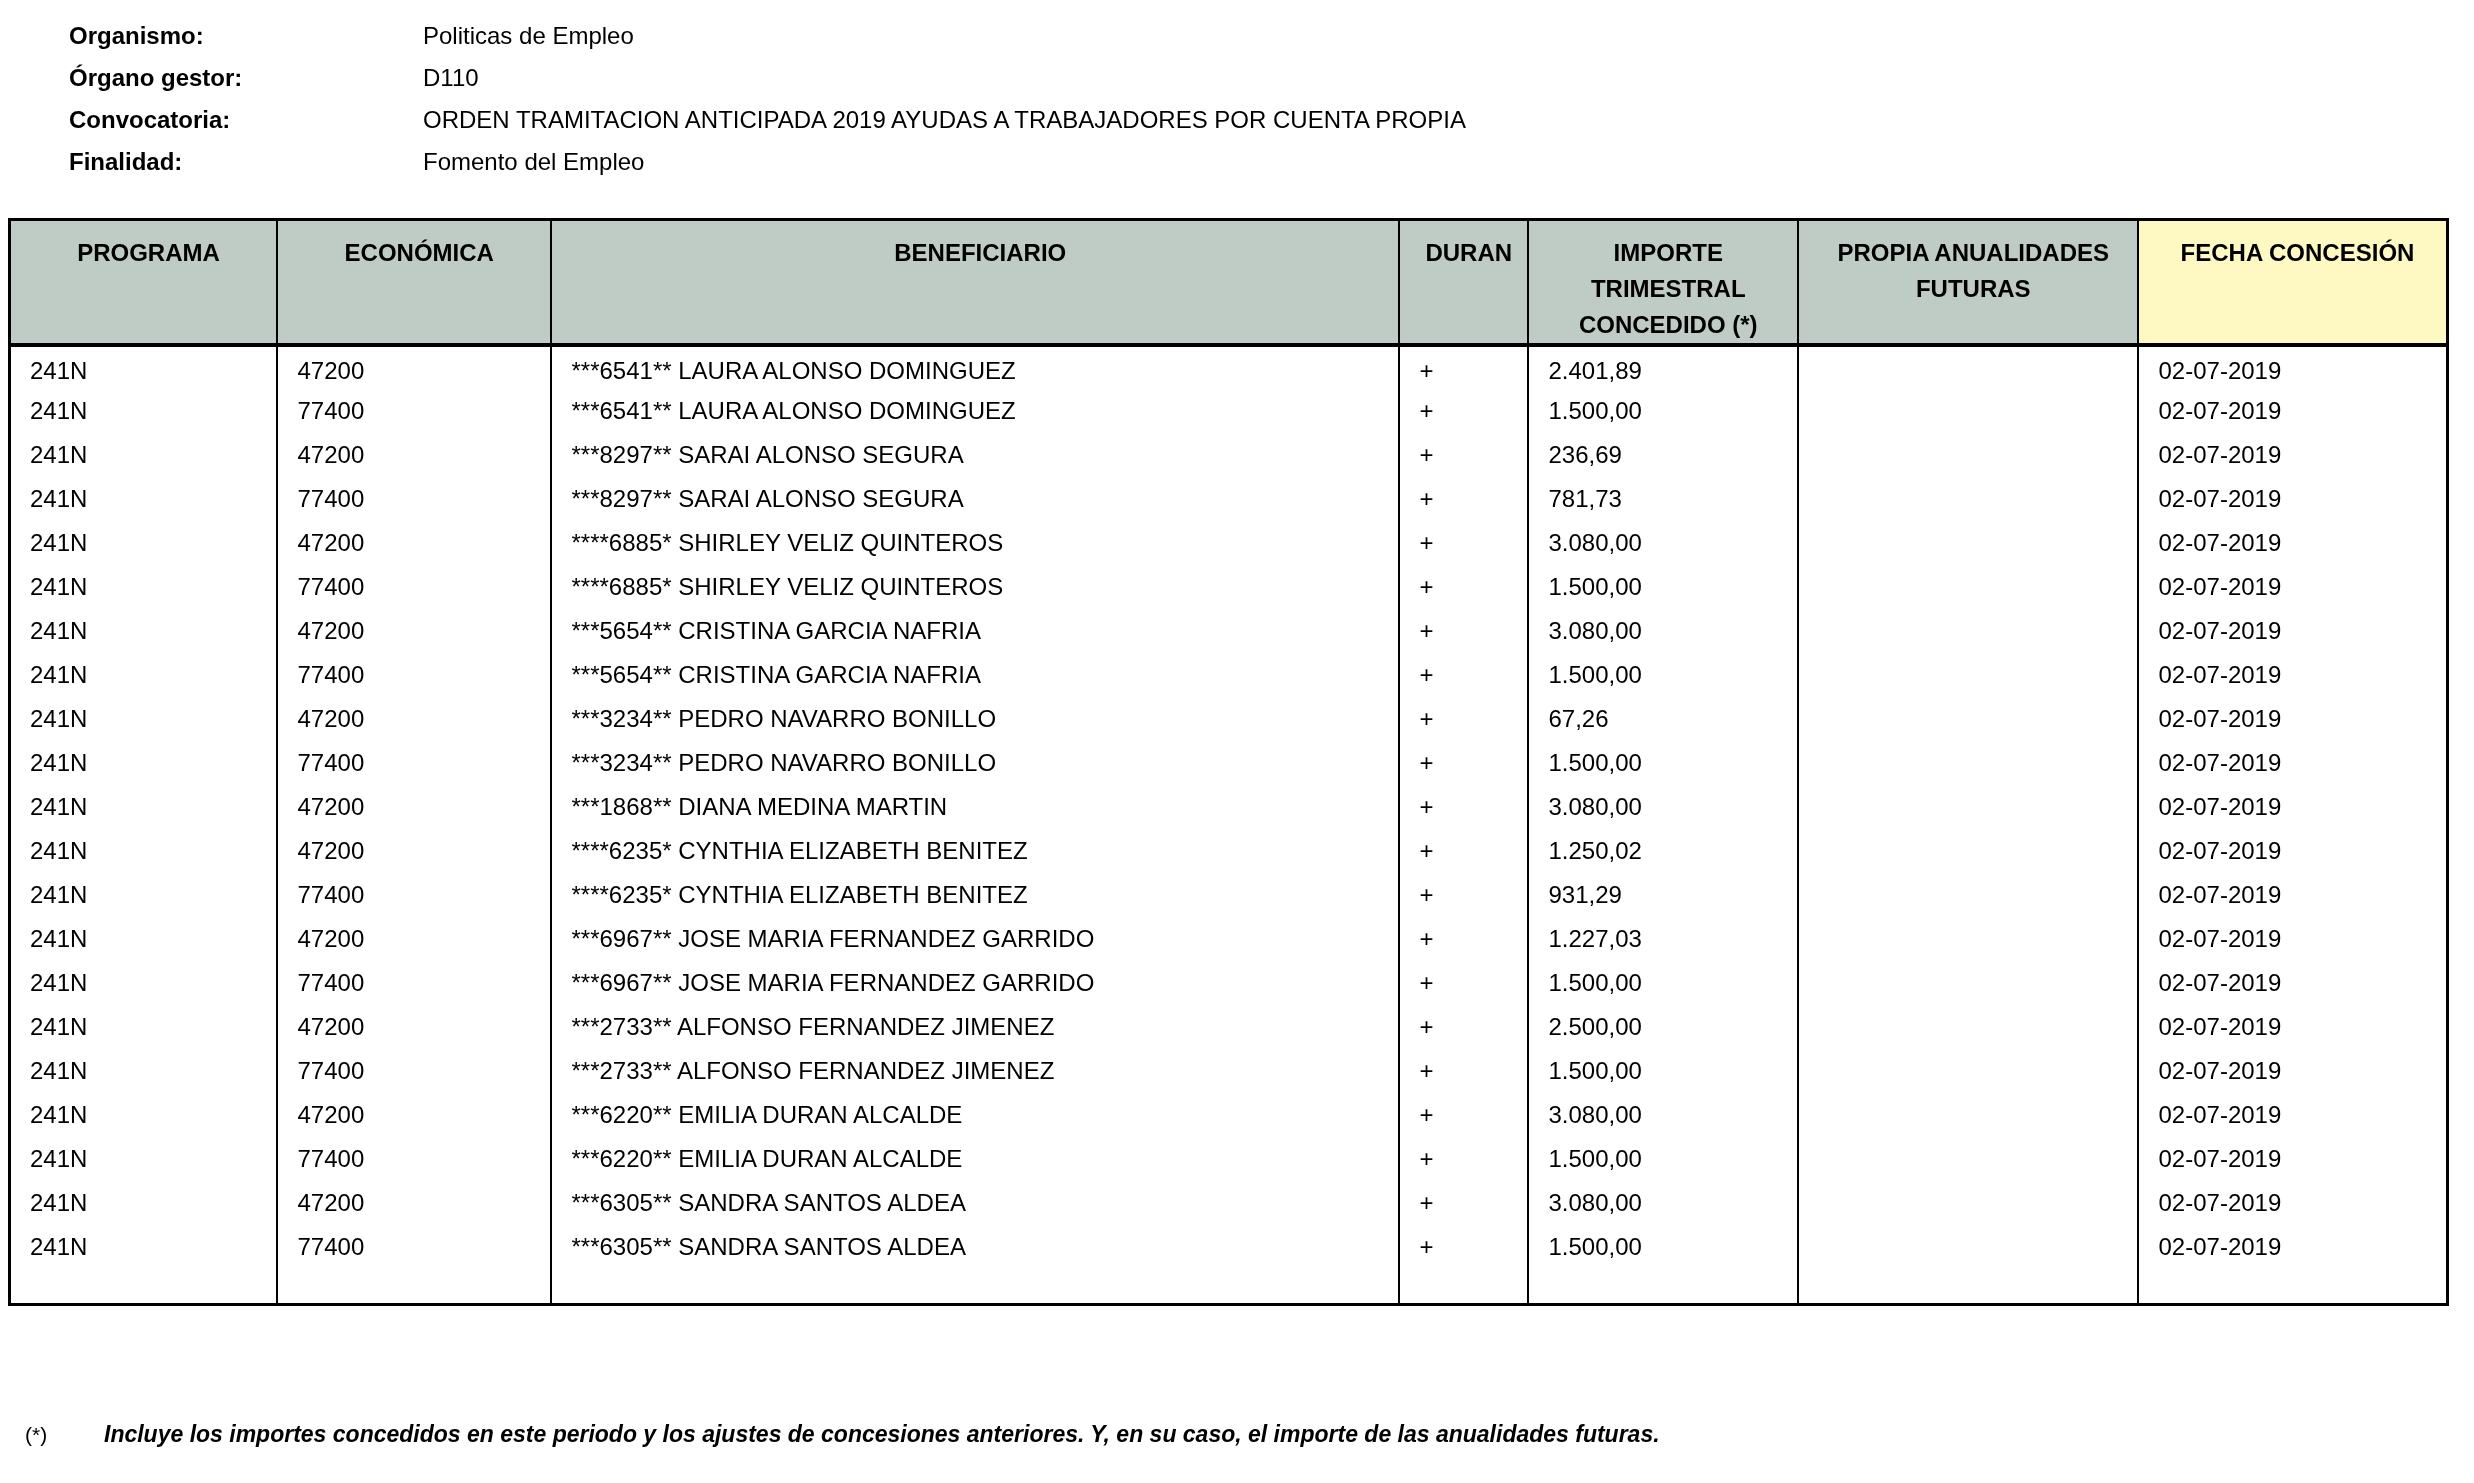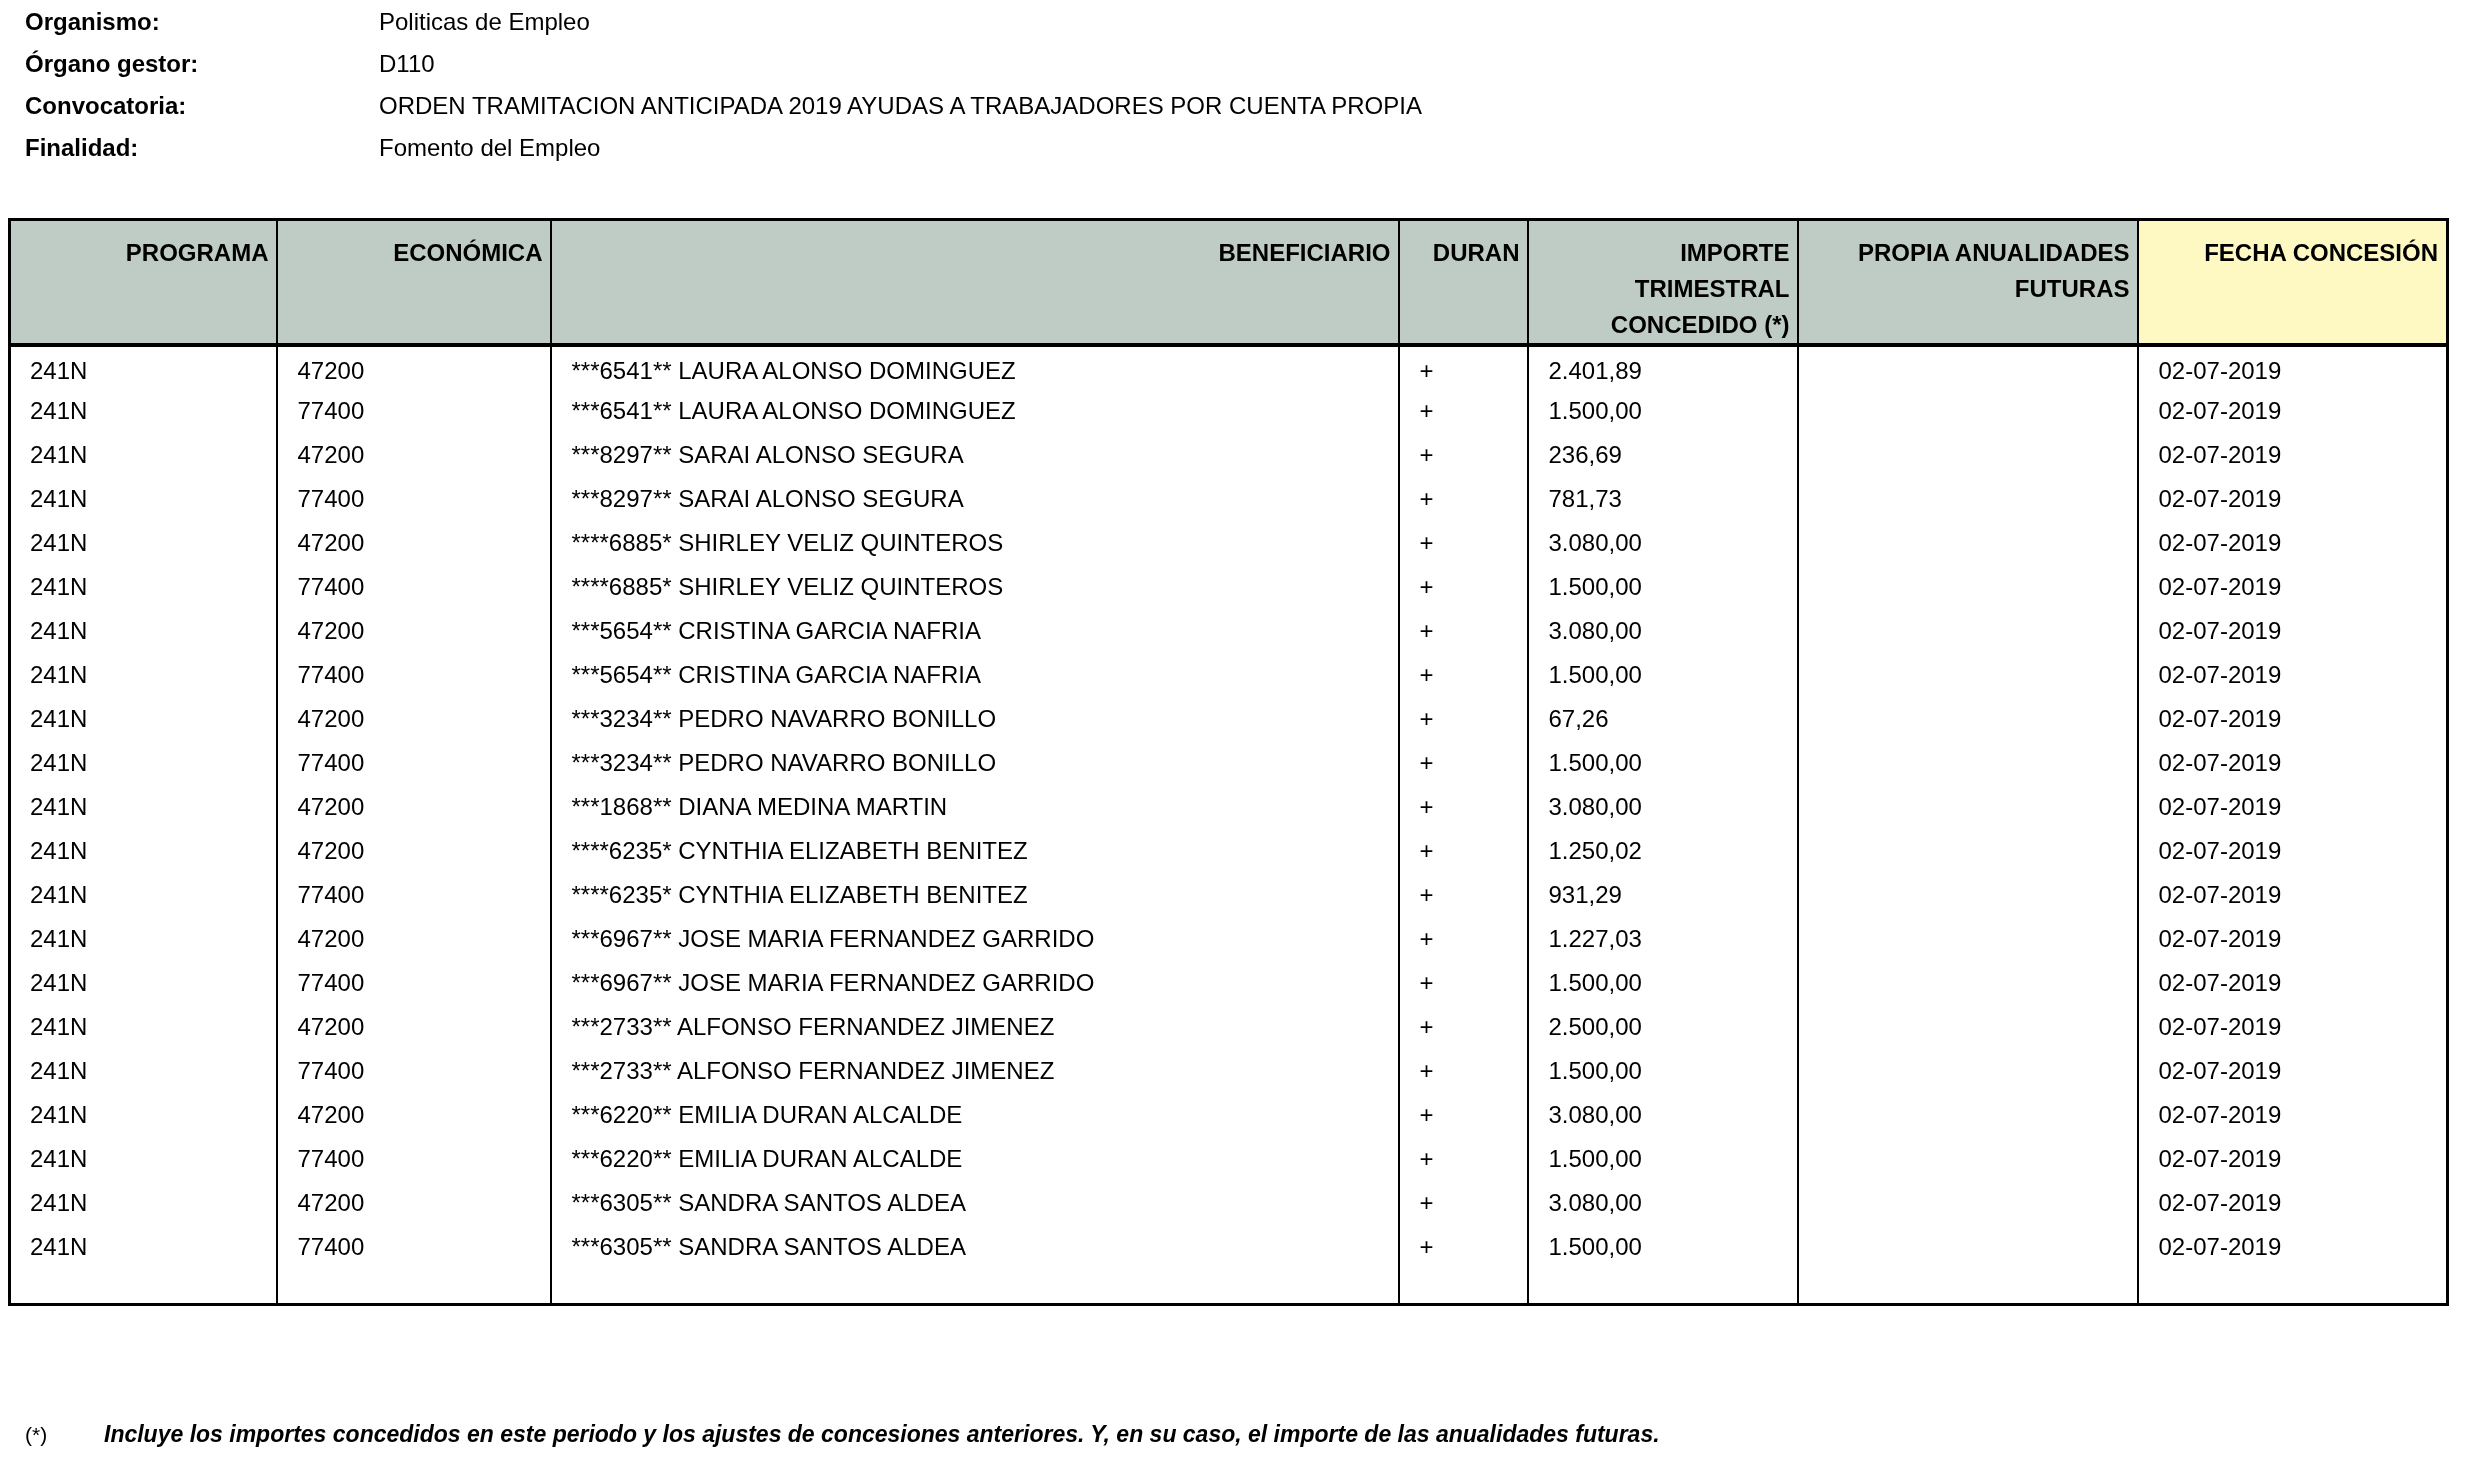--- a/index.html
+++ b/index.html
@@ -20,21 +20,22 @@
   
   .meta {
     position: absolute;
     top: 7.5px;
     left: 25px;
     width: 2403px;
   }
   .meta-row {
     display: flex;
     height: 42px;
-    align-items: flex-start;
+    align-items: flex-end;
+    margin-left: 44px;
   }
   .meta-label {
     width: 354px;
     font-weight: bold;
     font-size: 24px;
     white-space: nowrap;
   }
   .meta-value {
     font-size: 24px;
     white-space: nowrap;
@@ -56,21 +57,21 @@
   table.grants col.c3 { width: 129px; }
   table.grants col.c4 { width: 270px; }
   table.grants col.c5 { width: 340px; }
   table.grants col.c6 { width: 309px; }
 
   table.grants thead th {
     height: 119px;
     box-sizing: border-box;
     border-left: 2.3px solid #000;
     border-bottom: 4.5px solid #000;
-    text-align: right;
+    text-align: center;
     vertical-align: top;
     padding: 13.5px 7.5px 0 18px;
     font-size: 24px;
     font-weight: bold;
     line-height: 36px;
   }
   table.grants thead th:first-child { border-left: none; }
 
   table.grants tbody td {
     height: 44px;

